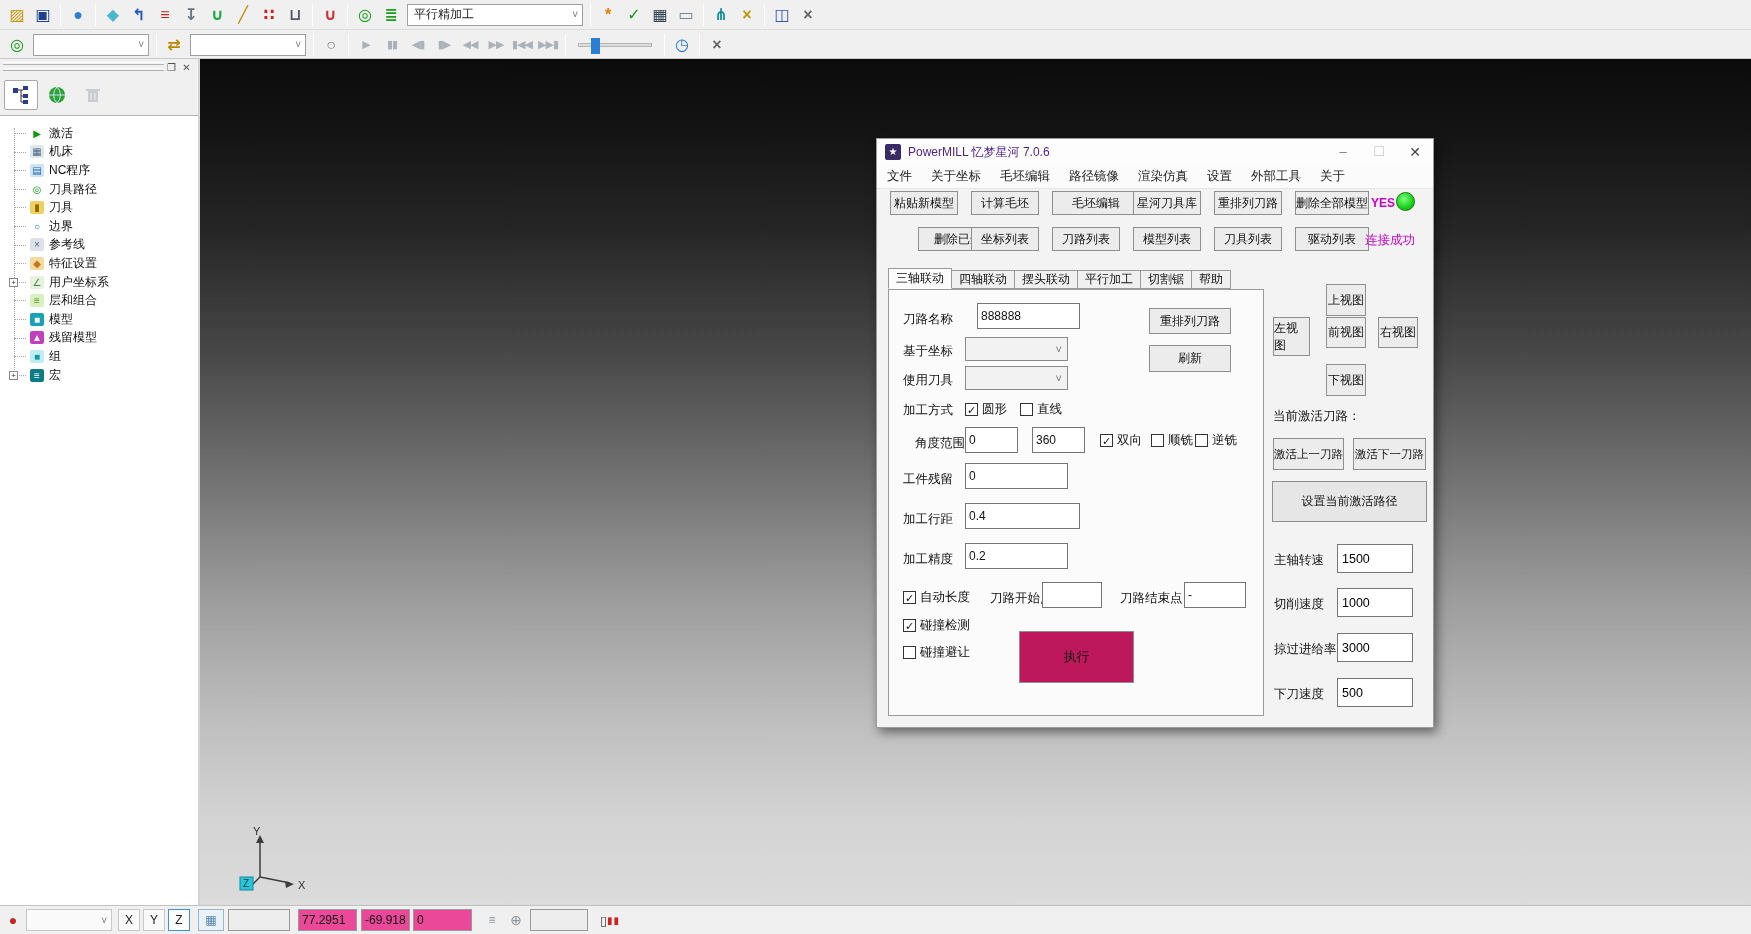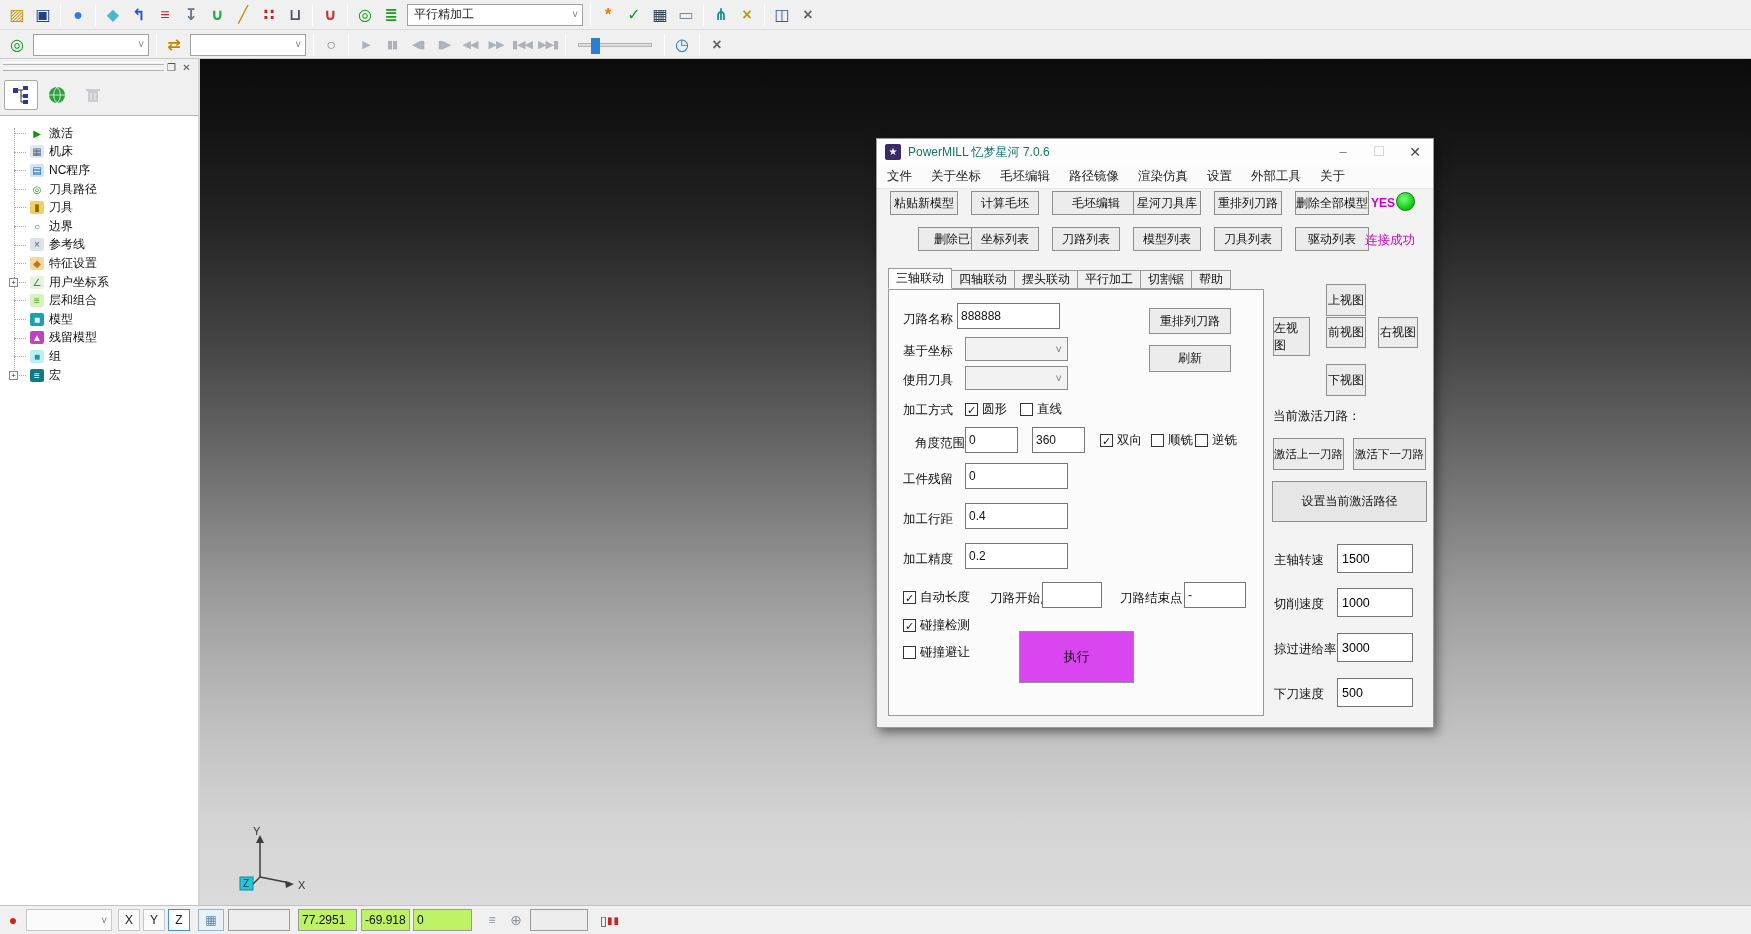--- a/index.html
+++ b/index.html
@@ -42,21 +42,21 @@
 
   
   #viewport { position:absolute; left:200px; top:59px; right:0; bottom:29px;
     background:linear-gradient(180deg,#0b0b0b 0%,#131313 8%,#252525 20%,#484848 35%,#737373 50%,#9d9d9d 64%,#bebebe 78%,#d4d4d4 90%,#dbdbdb 100%); }
 
   
   #dialog { position:absolute; left:876px; top:138px; width:558px; height:590px; background:#f3f3f3;
             border:1px solid #9b9b9b; box-shadow:3px 4px 10px rgba(0,0,0,.5); font-size:12px; color:#111; }
   #dlg-titlebar { position:relative; height:26px; background:#fdfdfd; display:flex; align-items:center; padding-left:8px; }
   #dlg-icon { width:16px; height:16px; background:#3a2a66; color:#fff; font-size:10px; line-height:16px; text-align:center; border-radius:2px; }
-  #dlg-title { margin-left:7px; font-size:12px; color:#0f766e; }
+  #dlg-title { margin-left:7px; font-size:12px; color:#4c1d95; }
   .winbtn { position:absolute; top:0; width:36px; height:26px; text-align:center; line-height:26px; color:#777; font-size:13px; }
   #btn-min { right:72px; } #btn-max { right:36px; color:#c9c9c9; } #btn-close { right:0; color:#444; font-size:14px; }
   #dlg-menubar { height:24px; background:#fbfbfb; border-bottom:1px solid #e6e6e6; display:flex; align-items:center; padding-left:10px; gap:19px; font-size:12.5px; color:#1c1c1c; }
   .menu-item { cursor:default; }
 
   .btn { position:absolute; background:#ececec; border:1px solid #8f8f8f; color:#111; font-size:12px;
          display:flex; align-items:center; justify-content:center; cursor:default; }
   .actbtn { height:24px; }
   .magenta { color:#cc00cc; font-weight:bold; }
   #conn-circle { position:absolute; width:19px; height:19px; border-radius:50%;
@@ -75,21 +75,21 @@
   .cb { position:absolute; display:flex; align-items:center; gap:4px; font-size:12.5px; white-space:nowrap; }
   .cbbox { width:13px; height:13px; background:#fff; border:1px solid #333; font-size:11px; line-height:12px; text-align:center; color:#111; }
 
   
   .rinput { position:absolute; height:29px; background:#fff; border:1px solid #767676; font-size:12.5px; padding:0 4px; font-family:"Liberation Sans",sans-serif; }
 
   
   #statusbar { position:absolute; left:0; bottom:0; width:1751px; height:29px; background:#f0f0f0; border-top:1px solid #c2c2c2; }
   .sb-item { position:absolute; top:3px; height:22px; }
   .sb-btn { background:#fafafa; border:1px solid #c8c8c8; display:flex; align-items:center; justify-content:center; font-size:12px; color:#222; }
-  .sb-input { background:#bef264; border:1px solid #9a9a9a; font-size:12px; color:#111; padding:0 3px; font-family:"Liberation Sans",sans-serif; }
+  .sb-input { background:#ec4899; border:1px solid #9a9a9a; font-size:12px; color:#111; padding:0 3px; font-family:"Liberation Sans",sans-serif; }
   .sb-ico { display:flex; align-items:center; justify-content:center; font-size:14px; }
 
   
   #axis-triad { position:absolute; left:28px; top:768px; }
 </style>
 </head>
 <body>
 
 <div id="screen">
 
@@ -312,21 +312,21 @@
         <div class="dtab active">三轴联动</div>
         <div class="dtab">四轴联动</div>
         <div class="dtab">摆头联动</div>
         <div class="dtab">平行加工</div>
         <div class="dtab">切割锯</div>
         <div class="dtab">帮助</div>
       </div>
 
     <div id="dlg-panel">
       <span class="flabel" style="left:14px; top:21px;font-family:Liberation Serif, serif;">刀路名称</span>
-      <input class="finput" style="left: 68px; top: 13px; width: 103px;" value="888888">
+      <input class="finput" style="left: 88px; top: 13px; width: 103px;" value="888888">
       <span class="flabel" style="left:14px; top:53px;">基于坐标</span>
       <div class="fcombo" style="left:76px; top:47px; width:103px;">˅</div>
       <span class="flabel" style="left:14px; top:82px;">使用刀具</span>
       <div class="fcombo" style="left:76px; top:76px; width:103px;">˅</div>
 
       <span class="flabel" style="left:14px; top:112px;">加工方式</span>
       <span class="cb" style="left:76px; top:111px;">
         <span class="cbbox">✓</span>
         <span>圆形</span>
         </span>
@@ -347,21 +347,21 @@
         <span>顺铣</span>
         </span>
       <span class="cb" style="left:306px; top:142px;">
         <span class="cbbox"></span>
         <span>逆铣</span>
         </span>
 
       <span class="flabel" style="left:14px; top:181px;">工件残留</span>
       <input class="finput" style="left: 76px; top: 173px; width: 103px;" value="0">
       <span class="flabel" style="left:14px; top:221px;">加工行距</span>
-      <input class="finput" style="left: 76px; top: 213px; width: 103px;" value="0.4">
+      <input class="finput" style="left: 76px; top: 213px; width: 115px;" value="0.4">
       <span class="flabel" style="left:14px; top:261px;">加工精度</span>
       <input class="finput" style="left: 76px; top: 253px; width: 103px;" value="0.2">
 
       <span class="cb" style="left:14px; top:299px;">
         <span class="cbbox">✓</span>
         <span>自动长度</span>
         </span>
       <span class="flabel" style="left:101px; top:300px;">刀路开始点</span>
       <input class="finput" style="left: 153px; top: 292px; width: 60px;" value="">
       <span class="flabel" style="left:231px; top:300px;">刀路结束点</span>
@@ -369,21 +369,21 @@
 
       <span class="cb" style="left:14px; top:327px;">
         <span class="cbbox">✓</span>
         <span>碰撞检测</span>
         </span>
       <span class="cb" style="left:14px; top:354px;">
         <span class="cbbox"></span>
         <span>碰撞避让</span>
         </span>
 
-      <div class="btn" style="left:130px; top:341px; width:115px; height:52px; font-size:13px; background:#d946ef;">执行</div>
+      <div class="btn" style="left:130px; top:341px; width:115px; height:52px; font-size:13px; background:#be185d;">执行</div>
       <div class="btn" style="left:260px; top:18px; width:82px; height:26px;">重排列刀路</div>
       <div class="btn" style="left:260px; top:55px; width:82px; height:27px;">刷新</div>
     </div>
 
     <div class="btn" style="left:449px; top:145px; width:40px; height:32px;">上视图</div>
     <div class="btn" style="left:396px; top:178px; width:37px; height:39px;">左视图</div>
     <div class="btn" style="left:449px; top:178px; width:40px; height:31px;">前视图</div>
     <div class="btn" style="left:501px; top:178px; width:40px; height:31px;">右视图</div>
     <div class="btn" style="left:449px; top:225px; width:40px; height:32px;">下视图</div>
 

